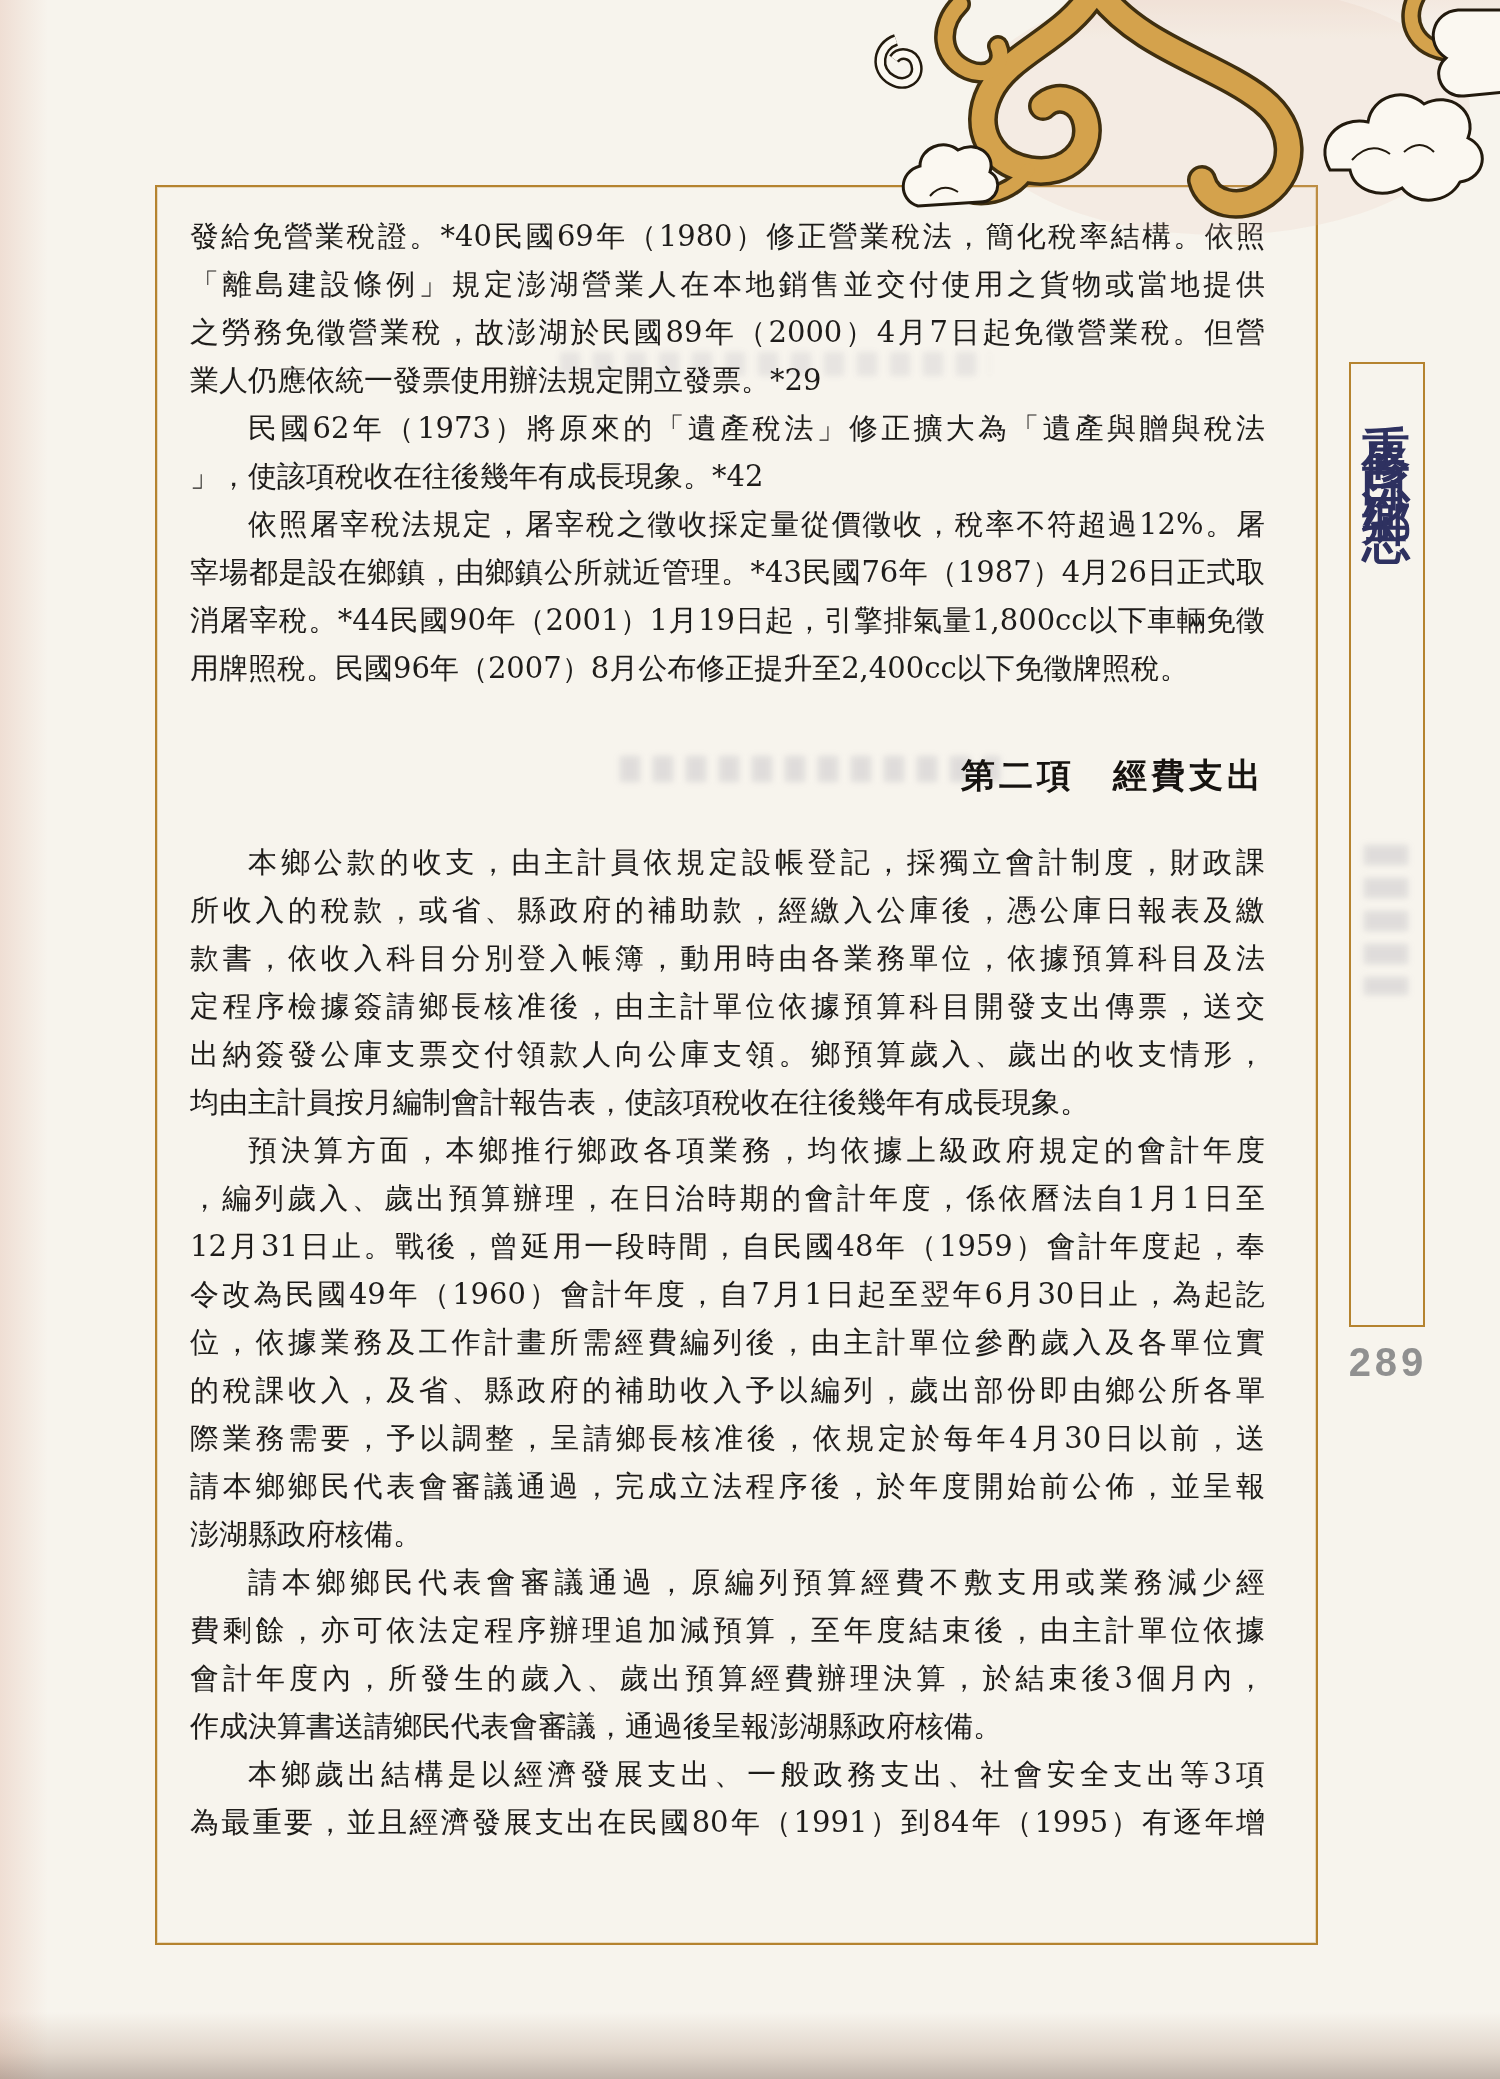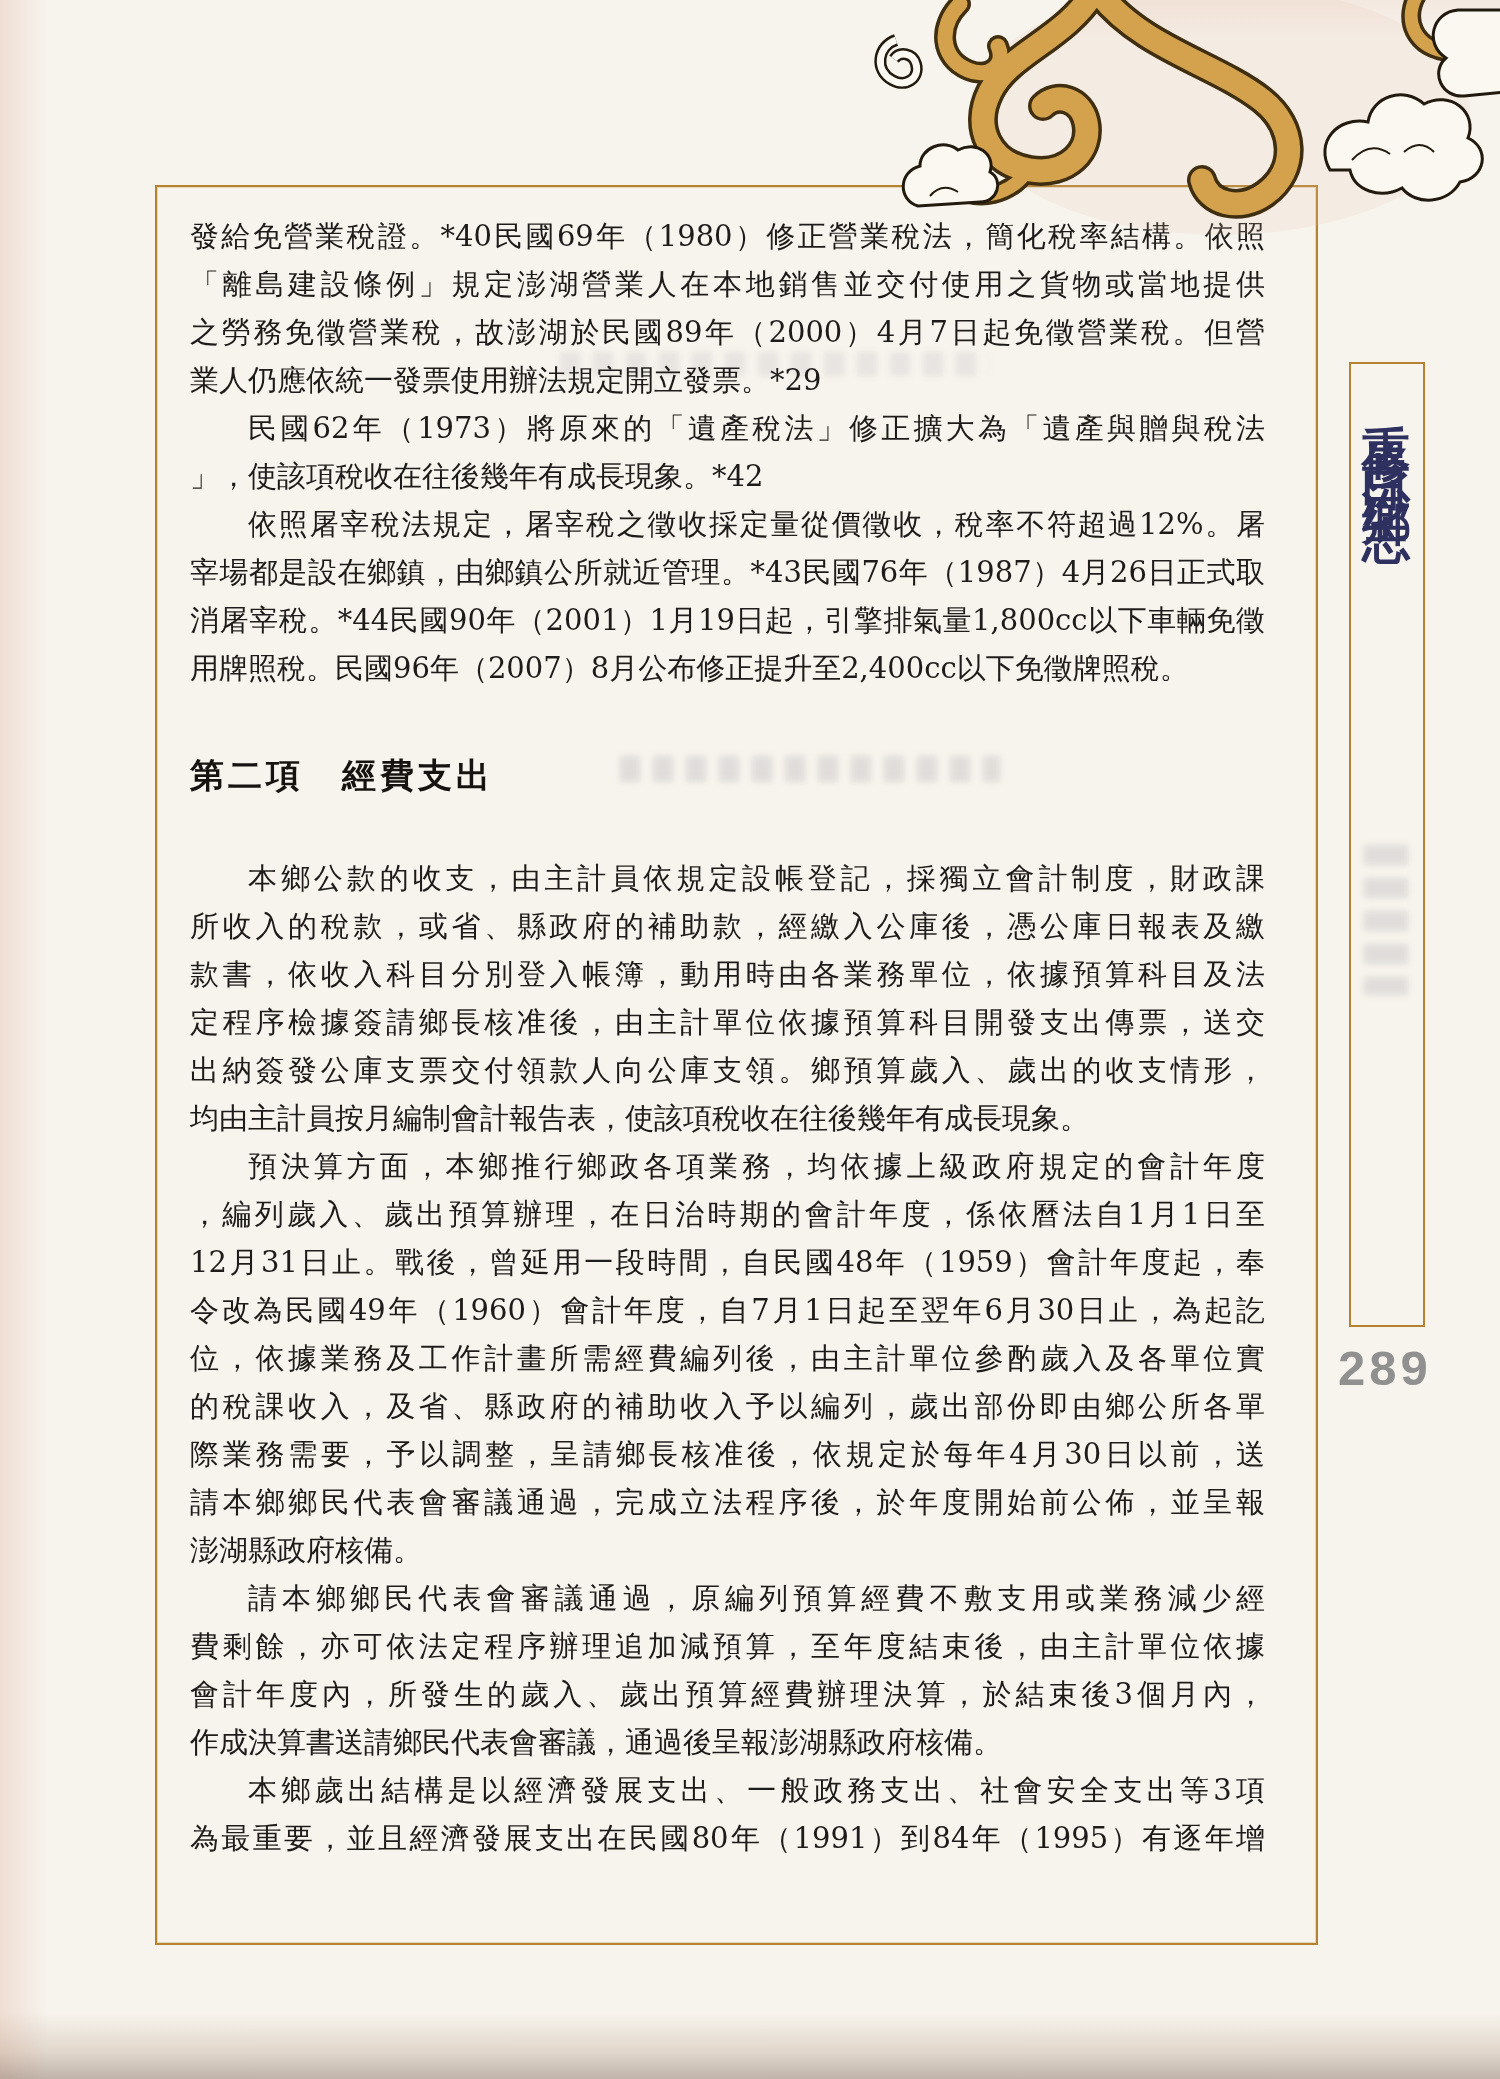--- a/index.html
+++ b/index.html
@@ -33,40 +33,41 @@
     color:#1e1c1a;
   }
   .line{
     font-size:29px;line-height:48px;height:48px;
     text-align:justify;text-align-last:justify;
     overflow:hidden;
   }
   .line.short{text-align-last:left;}
   .line.indent{padding-left:58px;}
   .heading{
-    text-align:left;font-weight:bold;color:#161310;
+    text-align:right;font-weight:bold;color:#161310;
     font-size:34px;line-height:54px;height:54px;
-    margin-top:56px;margin-bottom:52px;
+    margin-top:56px;margin-bottom:36px;
     letter-spacing:4px;
   }
   
   .title-box{
     position:absolute;left:1349px;top:362px;width:76px;height:965px;
     border:2px solid #b5832f;box-sizing:border-box;
   }
   .title-vert{
     writing-mode:vertical-rl;text-orientation:upright;
     margin:22px auto 0 auto;height:760px;
     font-size:48px;letter-spacing:18px;font-weight:600;
     color:#2e3160;line-height:72px;
   }
   .page-number{
     position:absolute;left:1338px;top:1340px;width:100px;
+    text-align:center;
     font-family:"Liberation Sans","DejaVu Sans",sans-serif;
-    font-weight:bold;font-size:49px;letter-spacing:4px;color:#909090;
+    font-weight:bold;font-size:40px;letter-spacing:4px;color:#909090;
   }
   
   .ghost{position:absolute;filter:blur(3px);pointer-events:none;}
   .ghost.h{background:repeating-linear-gradient(90deg,rgba(104,104,128,.16) 0 20px,rgba(104,104,128,0) 20px 33px);}
   .ghost.v{background:repeating-linear-gradient(180deg,rgba(104,104,128,.16) 0 20px,rgba(104,104,128,0) 20px 33px);}
   .ghost1{left:620px;top:756px;width:380px;height:26px;}
   .ghost2{left:560px;top:352px;width:430px;height:24px;opacity:.7;}
   .ghost3{left:1364px;top:845px;width:44px;height:150px;}
   
   .ornament{position:absolute;right:0;top:0;width:640px;height:270px;}

